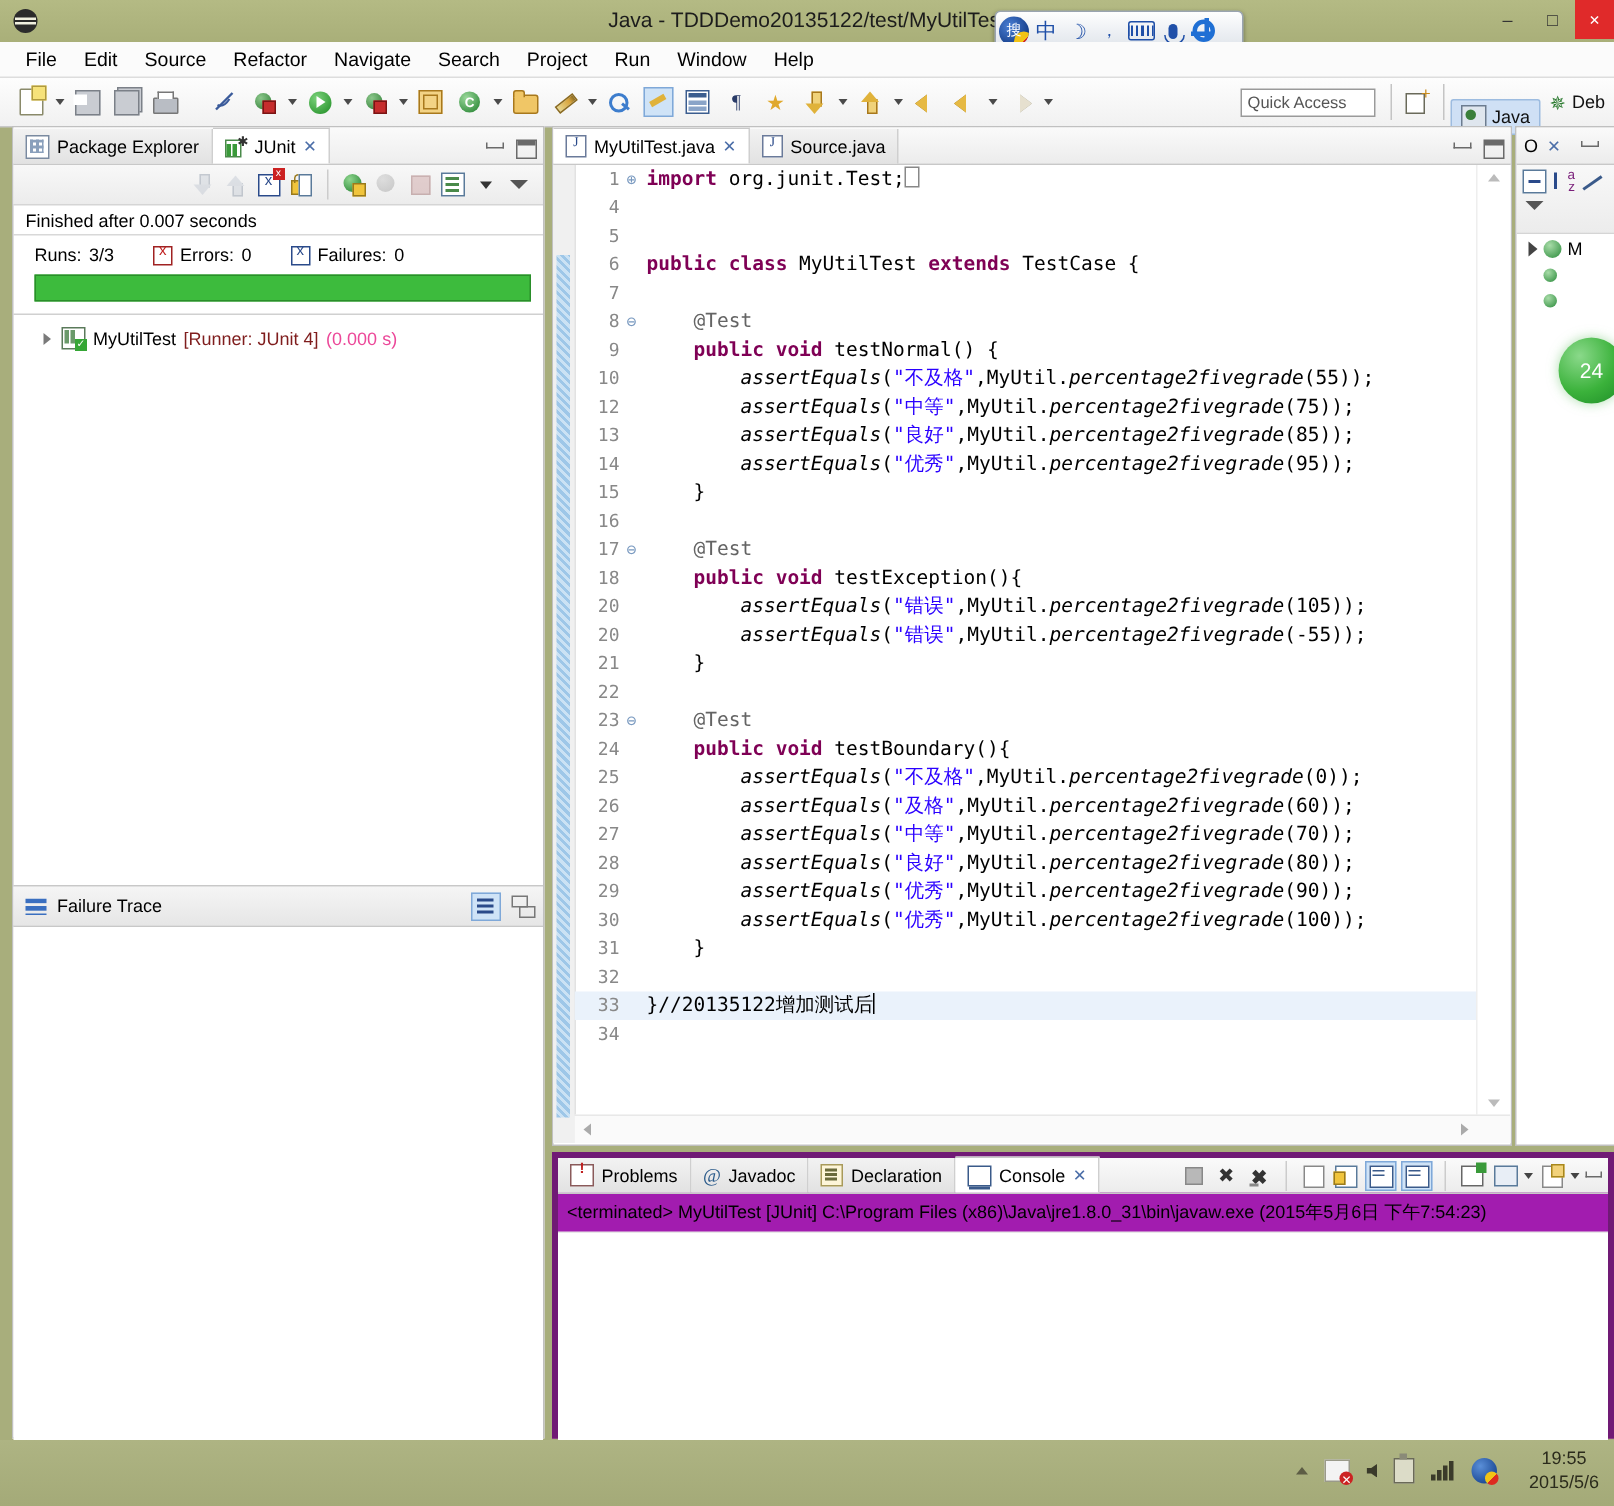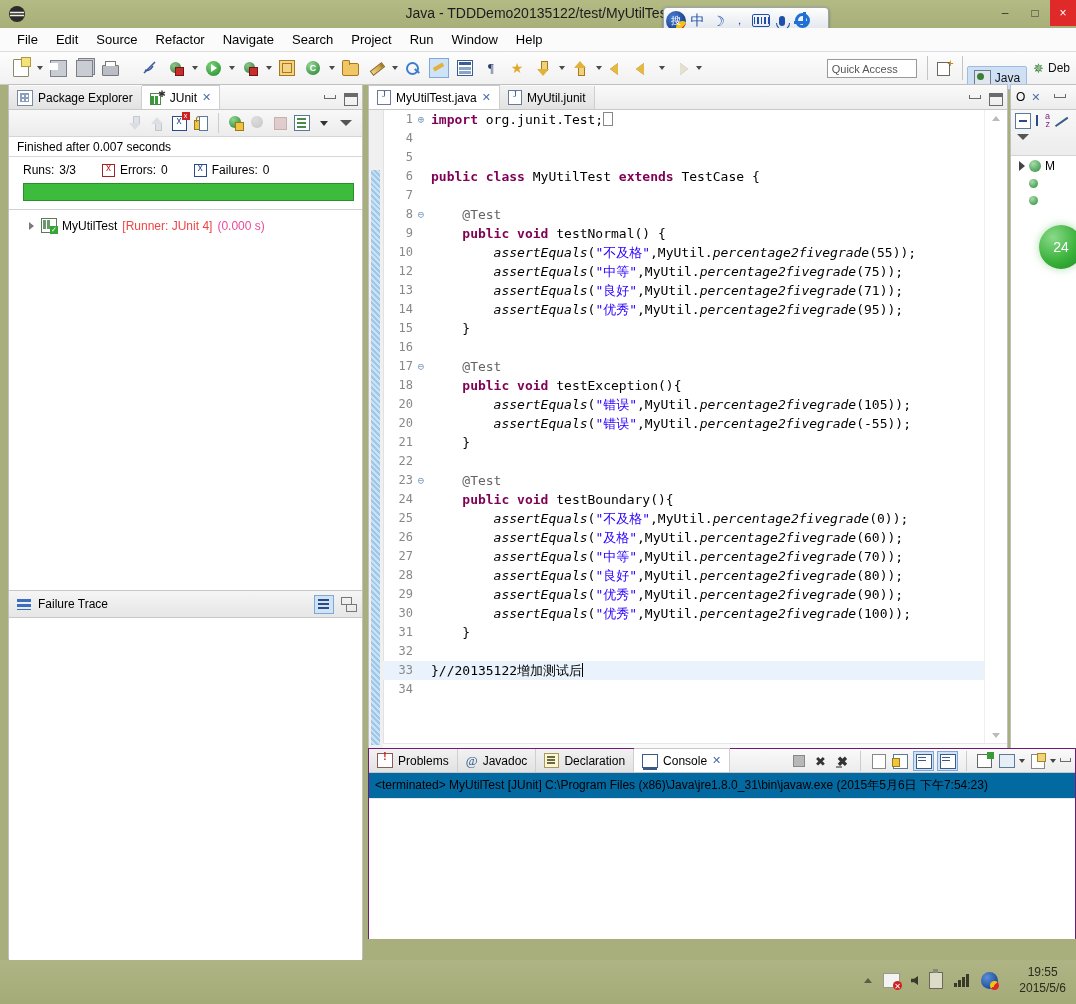--- a/index.html
+++ b/index.html
@@ -440,21 +440,21 @@
     width: 14px; height: 13px; background: #fff; border: 1px solid #5a7a5a; position: relative;
   }
   .ic-testres::after {
     content: ""; position: absolute; left: 1px; top: 1px; width: 3px; height: 9px;
     background: #6a9a6a; box-shadow: 4px 0 0 0 #6a9a6a;
   }
   .ic-testres .ok {
     position: absolute; right: -2px; bottom: -2px; width: 8px; height: 8px;
     background: #35a635; color: #fff; font-size: 7px; line-height: 8px; text-align: center;
   }
-  .tree-gray { color: #ef4444; }
+  .tree-gray { color: #7f1d1d; }
   .tree-blue { color: #ec4899; }
   .ft-bar {
     height: 26px; background: linear-gradient(to bottom, #f5f5f5, #e6e6e6);
     border-top: 1px solid #c8c8c8; border-bottom: 1px solid #c8c8c8;
     display: flex; align-items: center; padding: 0 6px 0 8px; gap: 7px;
   }
   .ft-icon {
     width: 14px; height: 11px;
     background: linear-gradient(to bottom, #3a6fc0 0 3px, transparent 3px 5px);
     background-size: 100% 5px; background-repeat: repeat-y;
@@ -590,22 +590,22 @@
   .green-badge {
     position: absolute; left: 28px; top: 140px; width: 44px; height: 44px; border-radius: 50%;
     background: radial-gradient(circle at 32% 28%, #8ad98a 0%, #3bb23b 55%, #1c8a26 100%);
     box-shadow: 0 0 8px rgba(120,200,120,.6);
     color: #fff; font-size: 14px; line-height: 44px; text-align: center;
     font-family: "Liberation Sans", sans-serif;
   }
 
   
   .console-panel {
-    position: absolute; left: 368px; top: 748px; width: 708px; height: 191px;
-    background: #0369a1; border: 1px solid #701a75; box-sizing: border-box;
+    position: absolute; left: 368px; top: 768px; width: 708px; height: 191px;
+    background: #a21caf; border: 4px solid #701a75; box-sizing: border-box;
   }
   .console-tabs {
     height: 23px; background: linear-gradient(to bottom, #fafafa, #ececec);
     display: flex; align-items: flex-end; border-bottom: 1px solid #c8c8c8; position: relative;
   }
   .ic-problems { width: 14px; height: 13px; background: #fff; border: 1px solid #8a5a5a; position: relative; }
   .ic-problems::after { content: "!"; position: absolute; left: 0; top: -3px; width: 14px; text-align: center; font-size: 10px; color: #c02020; font-weight: bold; }
   .ic-javadoc { font-size: 13px; color: #2a5a8a; font-family: "Liberation Serif", serif; }
   .ic-decl { width: 13px; height: 13px; background: #fdf5d8; border: 1px solid #a89a5a; position: relative; }
   .ic-decl::after { content: ""; position: absolute; left: 2px; top: 2px; width: 8px; height: 1.5px; background: #6a6a3a; box-shadow: 0 3px 0 0 #6a6a3a, 0 6px 0 0 #6a6a3a; }
@@ -957,21 +957,21 @@
 
   <div class="editor-area">
     <div class="editor-tabs">
       <div class="tab active">
         <span class="ic-javafile"></span>
         <span>MyUtilTest.java</span>
         <span class="close-x">✕</span>
       </div>
       <div class="tab inactive">
         <span class="ic-javafile"></span>
-        <span>MyUtil.junit</span>
+        <span>Source.java</span>
       </div>
       <div class="panel-minmax">
         <div class="mm-min"></div>
         <div class="mm-max"></div>
       </div>
     </div>
 
     <div class="editor-body">
       <div class="gutter-bar">
         <div class="change-bar" style="top:60px; height:575px;"></div>
@@ -980,21 +980,21 @@
         <div id="code-lines">
             <div class="code-line"><span class="ln">1</span><span class="fold">⊕</span><span class="code-text"><span class="kw">import</span><span class="plain"> org.junit.Test;</span><span class="box-cursor"></span></span></div>
             <div class="code-line"><span class="ln">4</span><span class="fold"></span><span class="code-text"></span></div>
             <div class="code-line"><span class="ln">5</span><span class="fold"></span><span class="code-text"></span></div>
             <div class="code-line"><span class="ln">6</span><span class="fold"></span><span class="code-text"><span class="kw">public class</span><span class="plain"> MyUtilTest </span><span class="kw">extends</span><span class="plain"> TestCase {</span></span></div>
             <div class="code-line"><span class="ln">7</span><span class="fold"></span><span class="code-text"></span></div>
             <div class="code-line"><span class="ln">8</span><span class="fold">⊖</span><span class="code-text"><span class="ann">    @Test</span></span></div>
             <div class="code-line"><span class="ln">9</span><span class="fold"></span><span class="code-text"><span class="kw">    public void</span><span class="plain"> testNormal() {</span></span></div>
             <div class="code-line"><span class="ln">10</span><span class="fold"></span><span class="code-text"><span class="meth">        assertEquals</span><span class="plain">(</span><span class="str">"不及格"</span><span class="plain">,MyUtil.</span><span class="meth">percentage2fivegrade</span><span class="plain">(55));</span></span></div>
             <div class="code-line"><span class="ln">12</span><span class="fold"></span><span class="code-text"><span class="meth">        assertEquals</span><span class="plain">(</span><span class="str">"中等"</span><span class="plain">,MyUtil.</span><span class="meth">percentage2fivegrade</span><span class="plain">(75));</span></span></div>
-            <div class="code-line"><span class="ln">13</span><span class="fold"></span><span class="code-text"><span class="meth">        assertEquals</span><span class="plain">(</span><span class="str">"良好"</span><span class="plain">,MyUtil.</span><span class="meth">percentage2fivegrade</span><span class="plain">(71));</span></span></div>
+            <div class="code-line"><span class="ln">13</span><span class="fold"></span><span class="code-text"><span class="meth">        assertEquals</span><span class="plain">(</span><span class="str">"良好"</span><span class="plain">,MyUtil.</span><span class="meth">percentage2fivegrade</span><span class="plain">(85));</span></span></div>
             <div class="code-line"><span class="ln">14</span><span class="fold"></span><span class="code-text"><span class="meth">        assertEquals</span><span class="plain">(</span><span class="str">"优秀"</span><span class="plain">,MyUtil.</span><span class="meth">percentage2fivegrade</span><span class="plain">(95));</span></span></div>
             <div class="code-line"><span class="ln">15</span><span class="fold"></span><span class="code-text"><span class="plain">    }</span></span></div>
             <div class="code-line"><span class="ln">16</span><span class="fold"></span><span class="code-text"></span></div>
             <div class="code-line"><span class="ln">17</span><span class="fold">⊖</span><span class="code-text"><span class="ann">    @Test</span></span></div>
             <div class="code-line"><span class="ln">18</span><span class="fold"></span><span class="code-text"><span class="kw">    public void</span><span class="plain"> testException(){</span></span></div>
             <div class="code-line"><span class="ln">20</span><span class="fold"></span><span class="code-text"><span class="meth">        assertEquals</span><span class="plain">(</span><span class="str">"错误"</span><span class="plain">,MyUtil.</span><span class="meth">percentage2fivegrade</span><span class="plain">(105));</span></span></div>
             <div class="code-line"><span class="ln">20</span><span class="fold"></span><span class="code-text"><span class="meth">        assertEquals</span><span class="plain">(</span><span class="str">"错误"</span><span class="plain">,MyUtil.</span><span class="meth">percentage2fivegrade</span><span class="plain">(-55));</span></span></div>
             <div class="code-line"><span class="ln">21</span><span class="fold"></span><span class="code-text"><span class="plain">    }</span></span></div>
             <div class="code-line"><span class="ln">22</span><span class="fold"></span><span class="code-text"></span></div>
             <div class="code-line"><span class="ln">23</span><span class="fold">⊖</span><span class="code-text"><span class="ann">    @Test</span></span></div>

